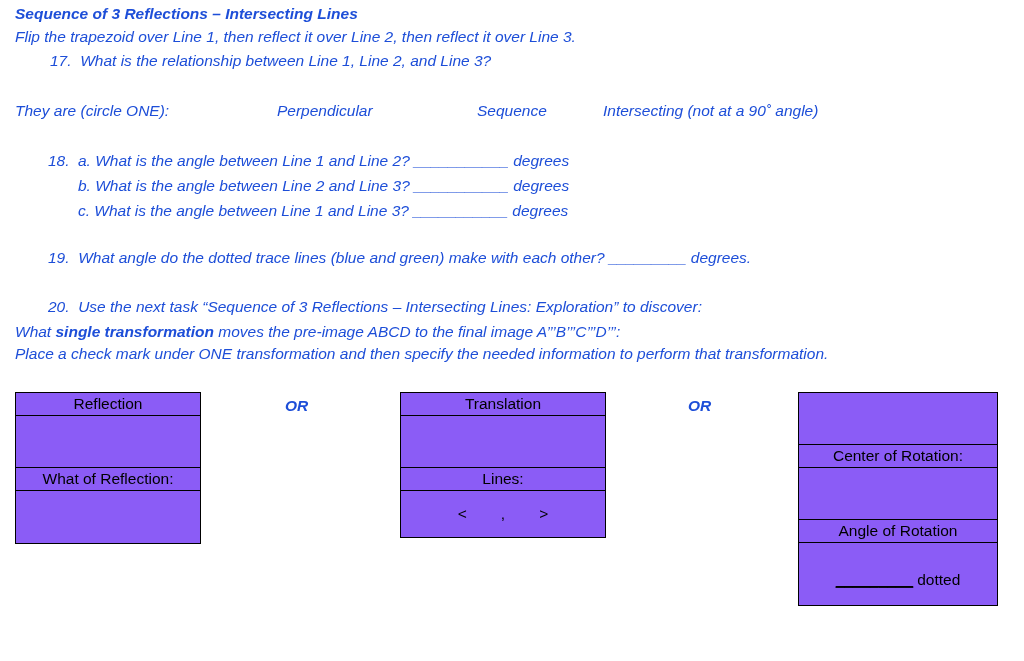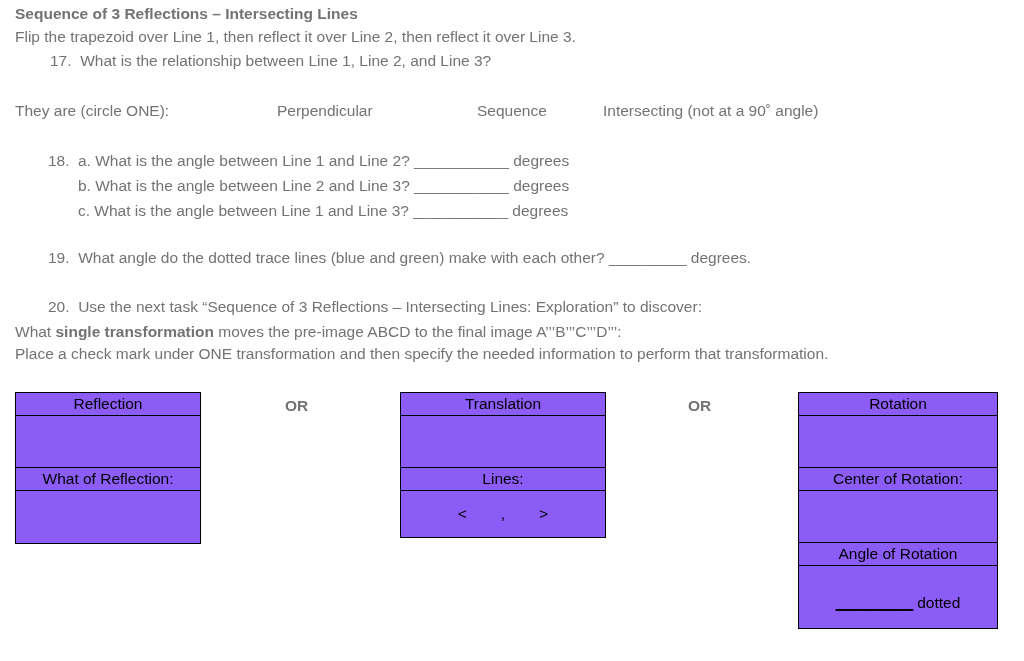--- a/index.html
+++ b/index.html
@@ -18,21 +18,22 @@
   .page {
     position: relative;
     width: 1024px;
     height: 661px;
   }
   .txt {
     position: absolute;
     white-space: pre;
     font-size: 15.5px;
     line-height: 20px;
-    color: #737373;
+    color: #1d4ed8;
+    font-style: italic;
   }
   .bold { font-weight: bold; }
 
   
   #title          { left: 15px; top: 4px;  font-size: 15.5px; font-weight: bold; }
   #instruction    { left: 15px; top: 27px; }
   #q17            { left: 50px; top: 51px; }
 
   
   #circle-label   { left: 15px;  top: 101px; }
@@ -151,21 +152,20 @@
     <div class="t-row t-blank"></div>
     <div class="t-row t-sub">Lines:</div>
     <div class="t-row t-vector vector-cell">
         <span class="vector-lt">&lt;</span>
         <span class="vector-cm">,</span>
         <span>&gt;</span>
       </div>
   </div>
 
   <div class="t-table" id="table-rotation">
-    <div class="t-row t-head">Rotation</div>
     <div class="t-row t-blank"></div>
     <div class="t-row t-sub">Center of Rotation:</div>
     <div class="t-row t-blank"></div>
     <div class="t-row t-sub">Angle of Rotation</div>
     <div class="t-row t-deg">
       <div class="deg-cell">
           <span class="deg-blank">_________</span>
           <span>dotted</span>
         </div>
     </div>

